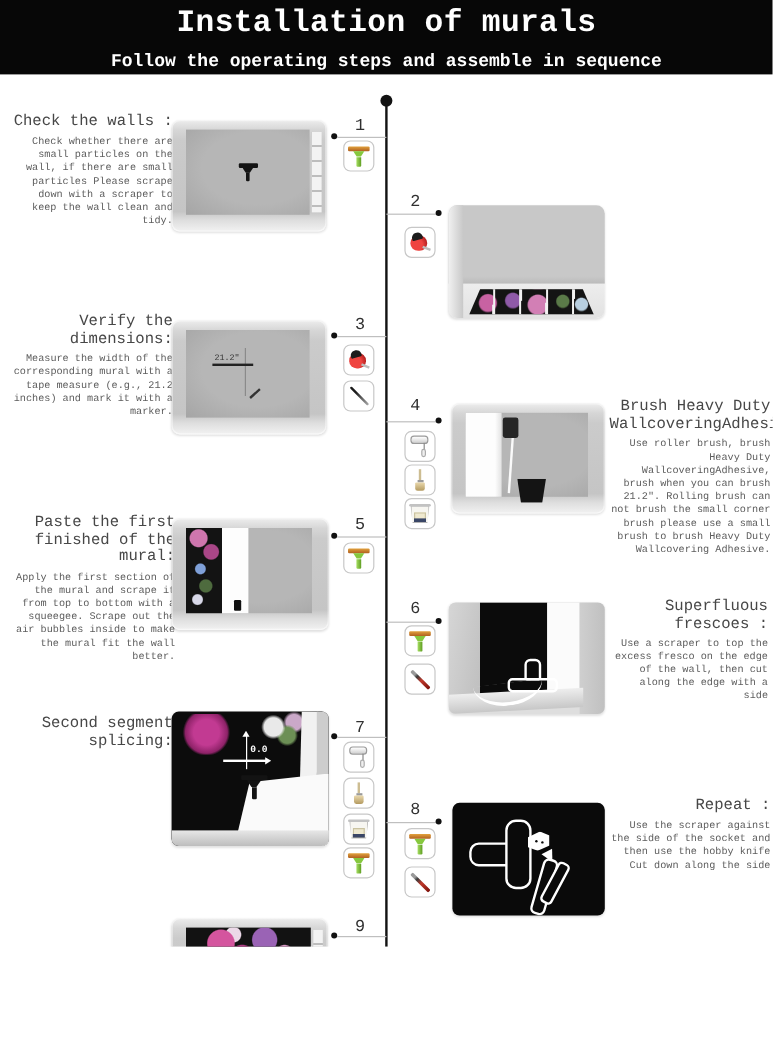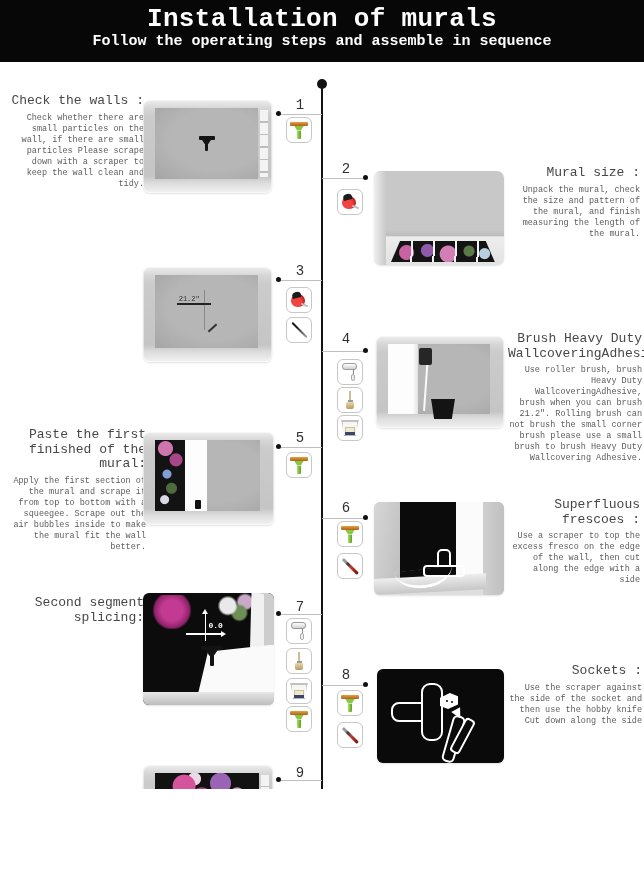--- a/index.html
+++ b/index.html
@@ -2,21 +2,21 @@
 <html><head>
 <meta charset="utf-8">
 <style>
   html,body{margin:0;padding:0;background:#fff;}
   .page{position:relative;width:644px;height:789px;background:#ffffff;overflow:hidden;
         font-family:Liberation Mono, monospace;}
 
   
   .hdr{position:absolute;left:0;top:0;width:644px;height:62px;background:#070707;color:#fff;text-align:center;}
   .hdr h1{margin:5px 0 0;font-size:26px;font-weight:bold;letter-spacing:.3px;line-height:28px;}
-  .hdr .sub{font-size:15px;font-weight:bold;margin-top:0;}
+  .hdr .sub{font-size:15px;font-weight:bold;margin-top:10px;}
 
   
   .tl-line{position:absolute;left:321px;top:83px;width:2px;height:794px;background:#121212;}
   .tl-dot{position:absolute;left:317px;top:79px;width:10px;height:10px;border-radius:50%;background:#121212;}
   .tl-arm{position:absolute;left:321px;top:860px;width:2px;height:17px;background:#121212;transform-origin:50% 100%;}
   .arm-l{transform:rotate(-24deg);} .arm-r{transform:rotate(24deg);}
 
   
   .conn{position:absolute;height:1px;background:#bfbfbf;}
   .cdot{position:absolute;width:5px;height:5px;border-radius:50%;background:#111;}
@@ -227,25 +227,25 @@
     <div class="i-tape">
         <div class="body"></div>
         <div class="cap"></div>
         <div class="tail"></div>
       </div>
   </div>
   <div class="flat2" style="left:374px;top:171px;width:130px;height:94px">
     <div class="corner"></div>
     <div class="panels"></div>
   </div>
-  <div class="txt" style="left:508px;top:166px;width:132px">
-    <h2>Mural size :</h2>
-    <p>Unpack the mural, check the size and pattern of the mural, and finish measuring the length of the mural.</p>
-  </div>
-
+
+  <div class="txt" style="left:8px;top:261px;width:136px">
+    <h2>Verify the dimensions:</h2>
+    <p>Measure the width of the corresponding mural with a tape measure (e.g., 21.2 inches) and mark it with a marker.</p>
+  </div>
   <div class="room" style="left:143px;top:267px;width:129px;height:95px">
     <div class="wall">
       <div class="m-vline"></div>
       <div class="m-hline"></div>
       <div class="m-label">21.2"</div>
       <div class="m-tick"></div>
     </div>
   </div>
   <div class="num" style="left:280px;top:263px">3</div>
   <div class="conn" style="left:281px;top:280px;width:41px"></div>
@@ -424,21 +424,21 @@
     <div class="sockh"></div>
     <div class="sockv"></div>
     <div class="cube"></div>
     <div class="eye" style="left:69px;top:31px"></div>
     <div class="eye" style="left:74px;top:32px"></div>
     <div class="tip"></div>
     <div class="kn1"></div>
     <div class="kn2"></div>
   </div>
   <div class="txt" style="left:508px;top:664px;width:134px">
-    <h2>Sockets :</h2>
+    <h2>Repeat :</h2>
     <p>Use the scraper against the side of the socket and then use the hobby knife Cut down along the side</p>
   </div>
 
   <div class="room" style="left:143px;top:765px;width:130px;height:95px">
     <div class="wall mural-bg">
       <div class="dot-w"></div>
     </div>
     <div class="win"></div>
   </div>
   <div class="num" style="left:280px;top:765px">9</div>

